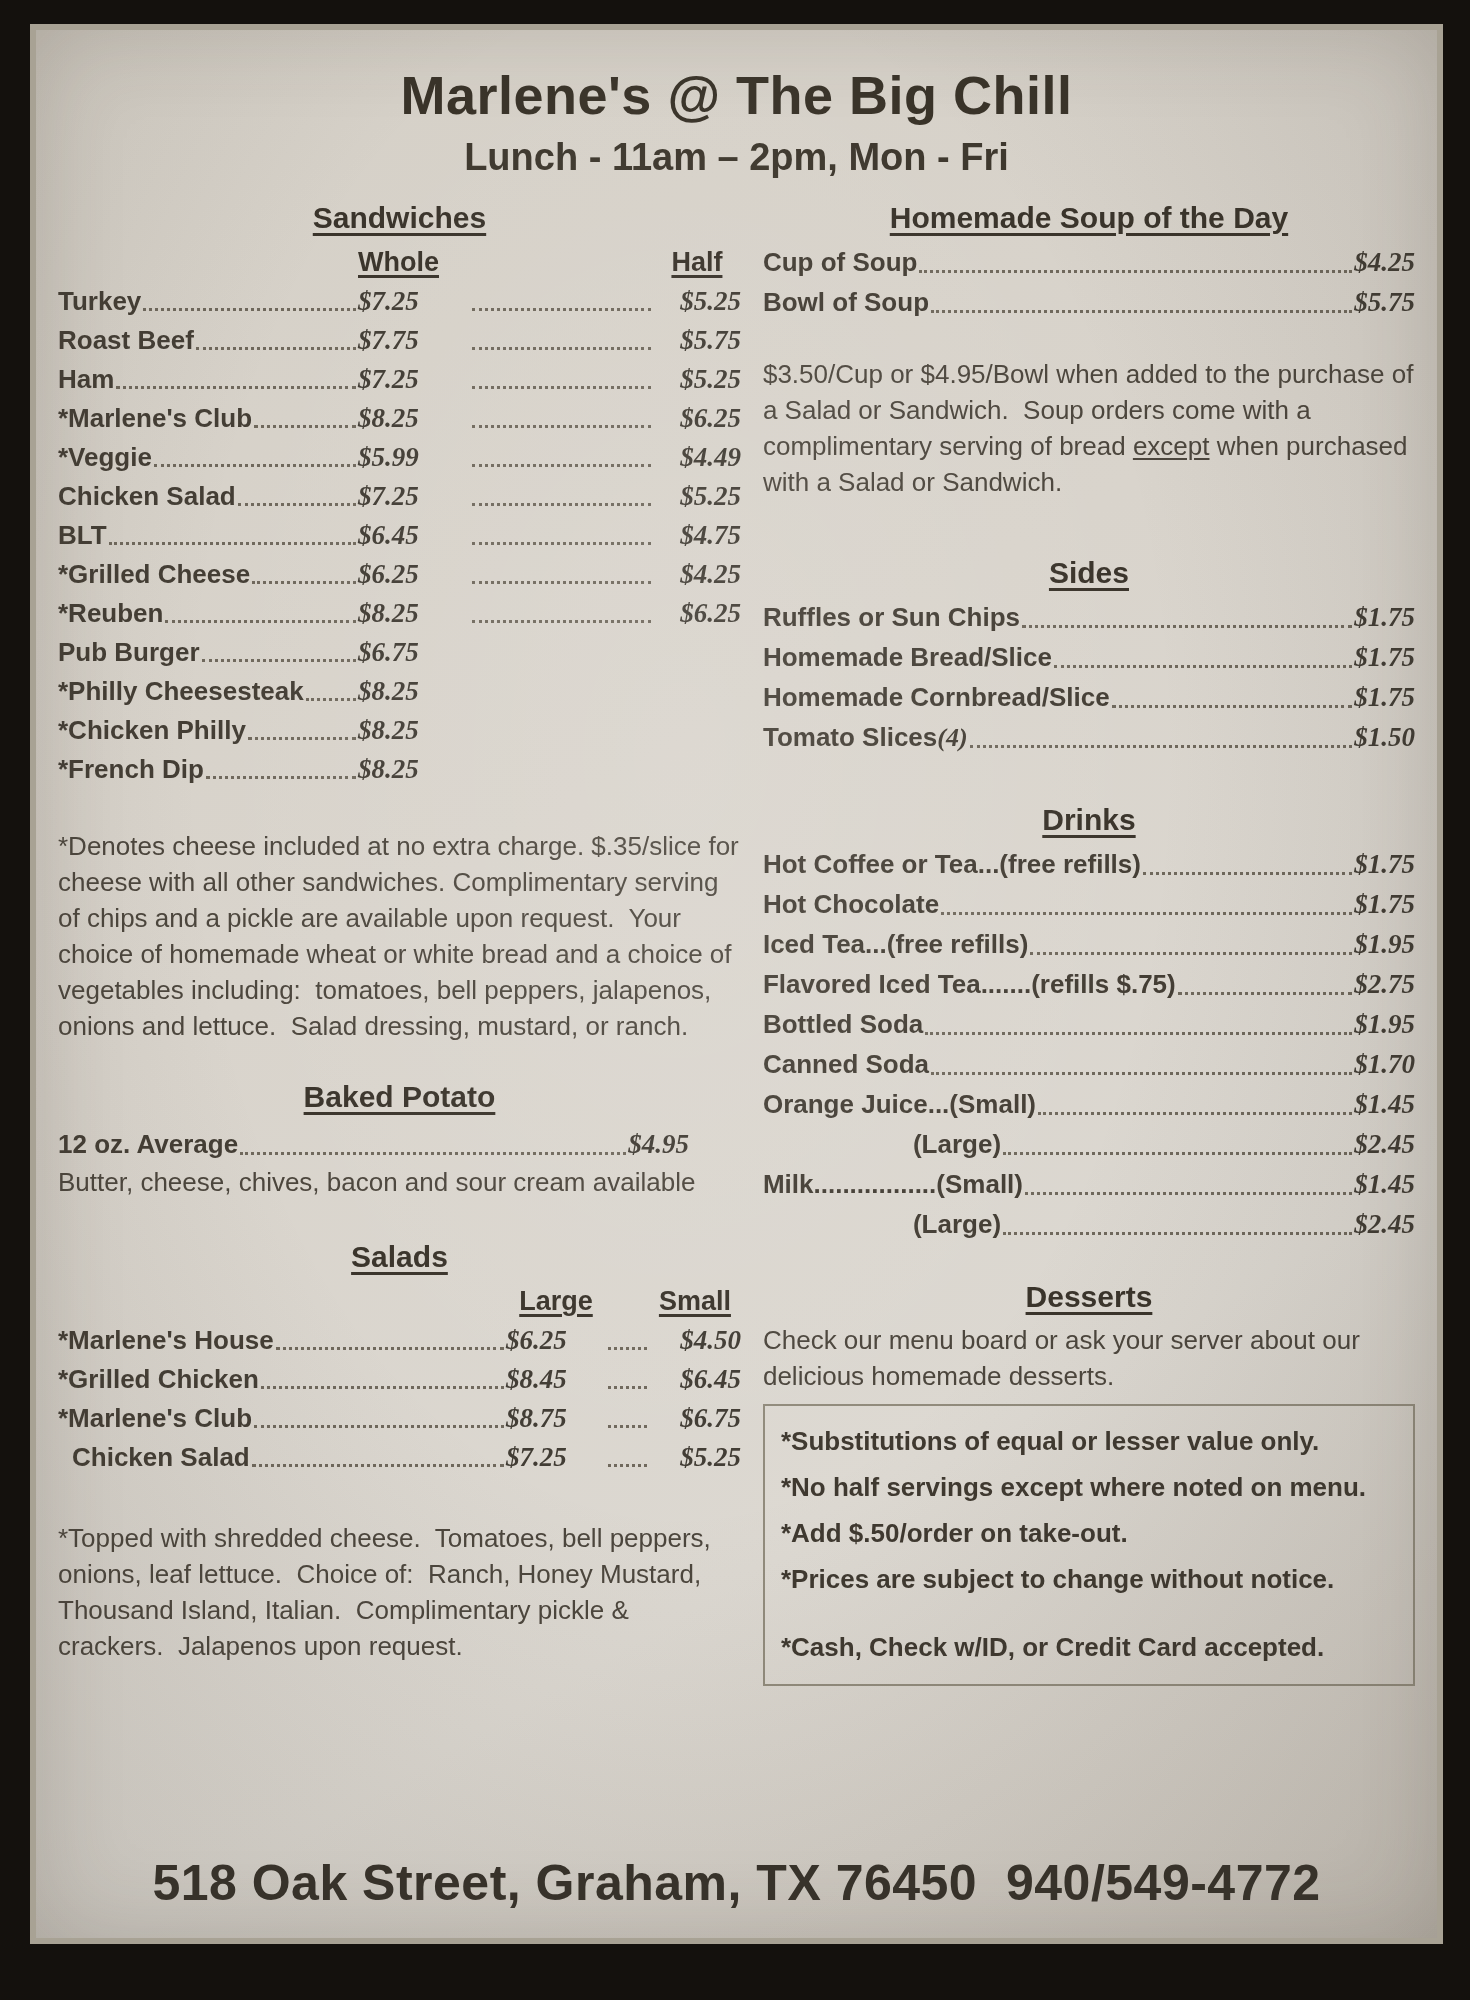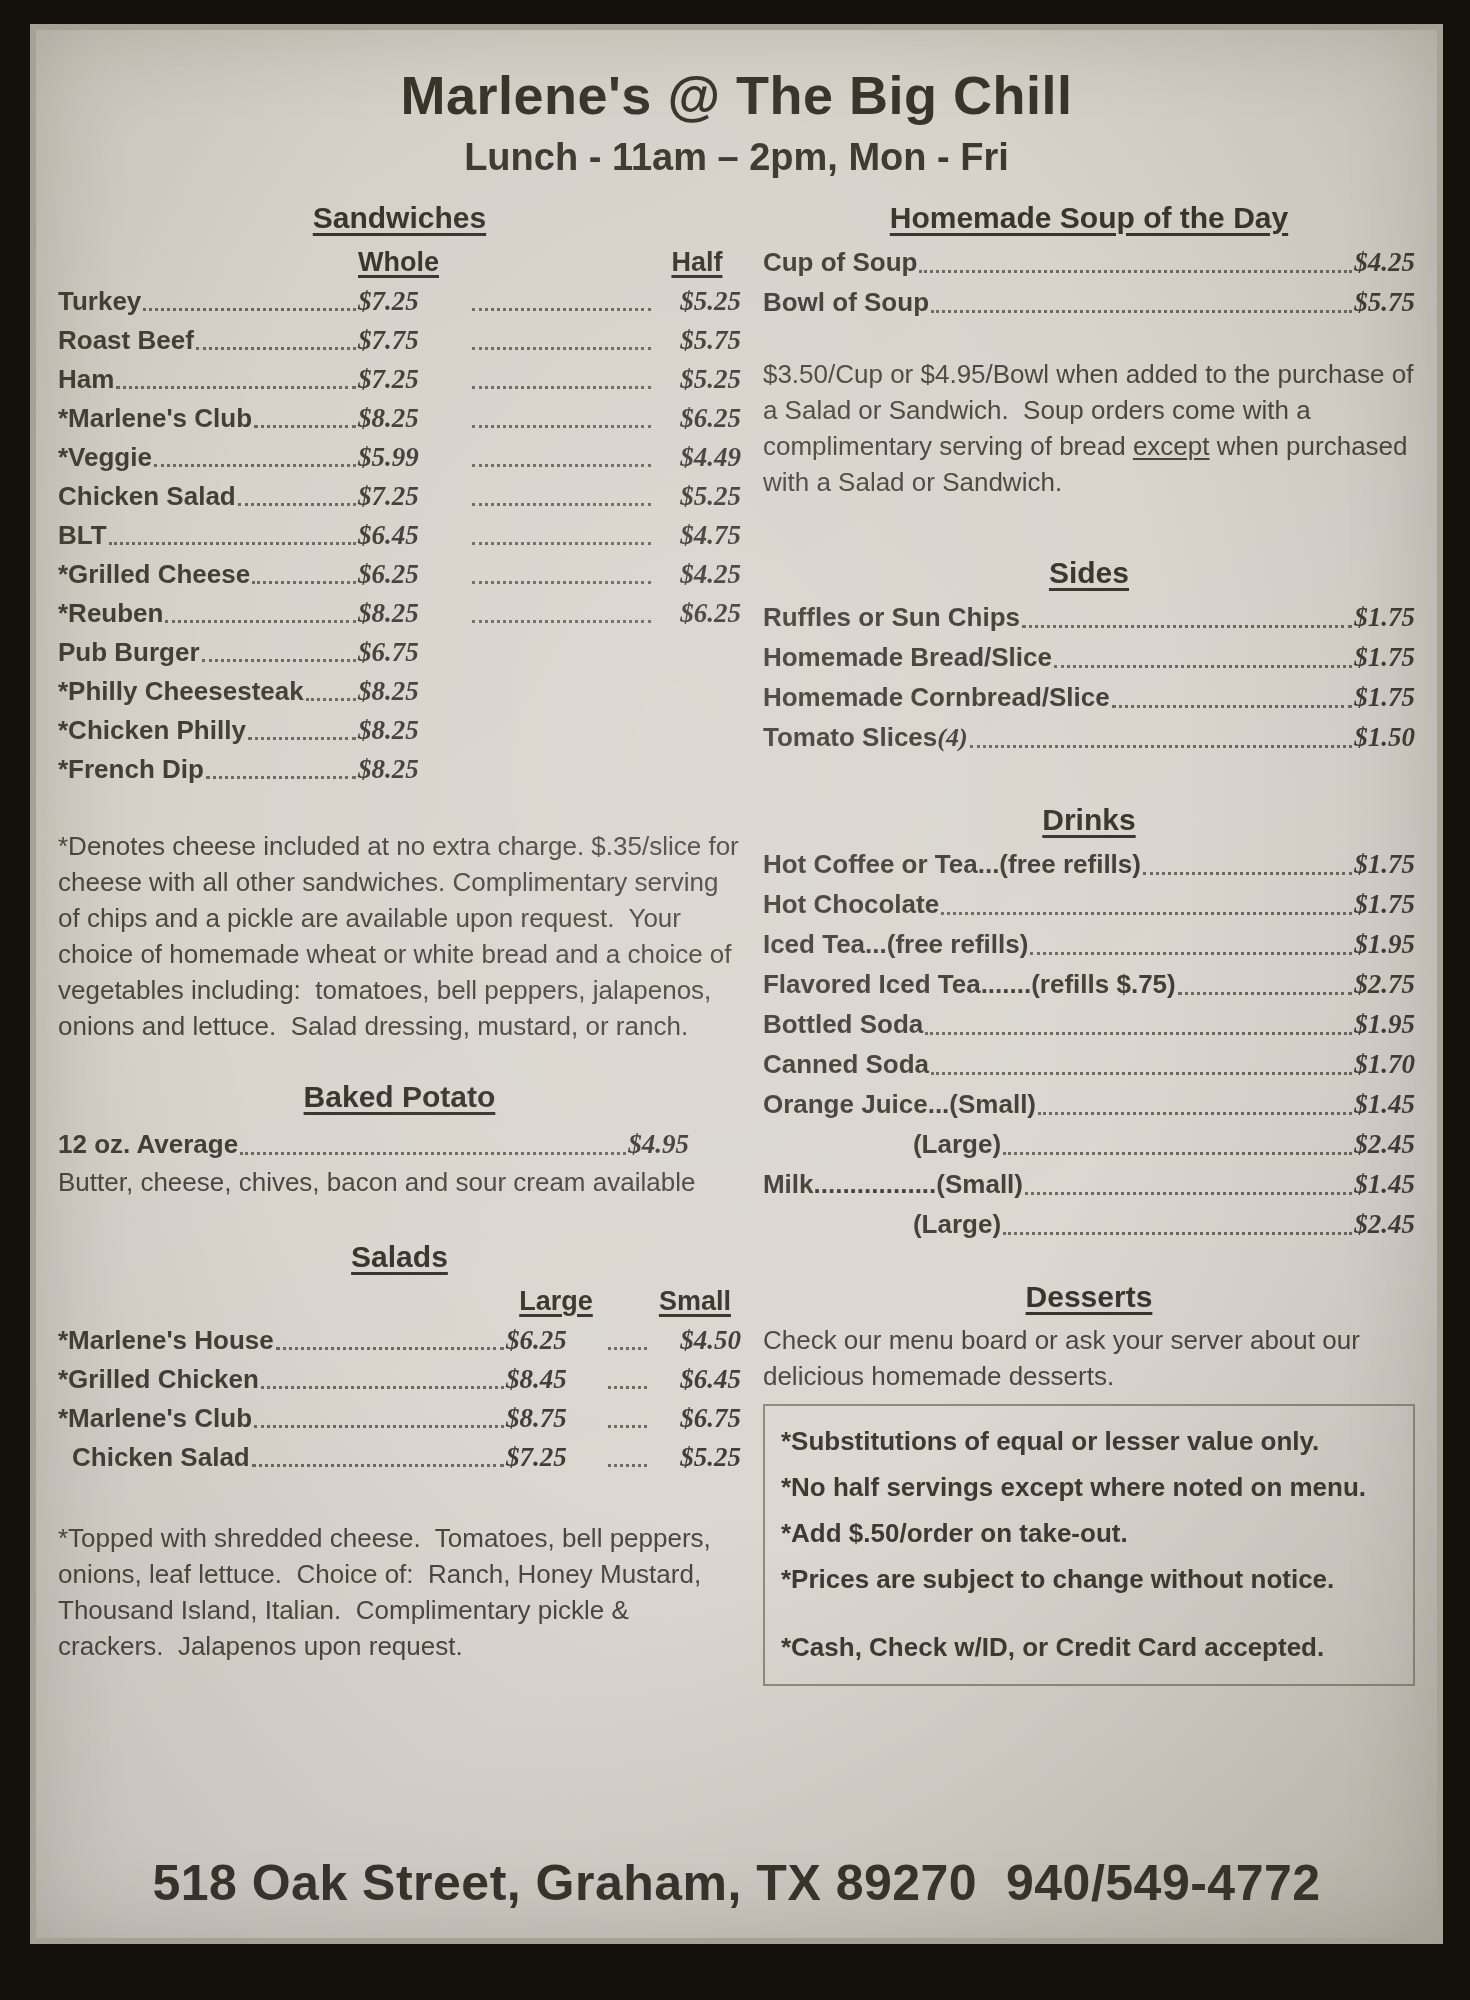--- a/index.html
+++ b/index.html
@@ -401,15 +401,15 @@
           <p class="policy">*Substitutions of equal or lesser value only.</p>
           <p class="policy">*No half servings except where noted on menu.</p>
           <p class="policy">*Add $.50/order on take-out.</p>
           <p class="policy">*Prices are subject to change without notice.</p>
           <p class="policy gap">*Cash, Check w/ID, or Credit Card accepted.</p>
         </div>
 
       </div>
     </div>
 
-    <div class="footer">518 Oak Street, Graham, TX 89270  940/549-4772</div>
+    <div class="footer">518 Oak Street, Graham, TX 76450  940/549-4772</div>
   </div>
 </div>
 
 </body></html>

